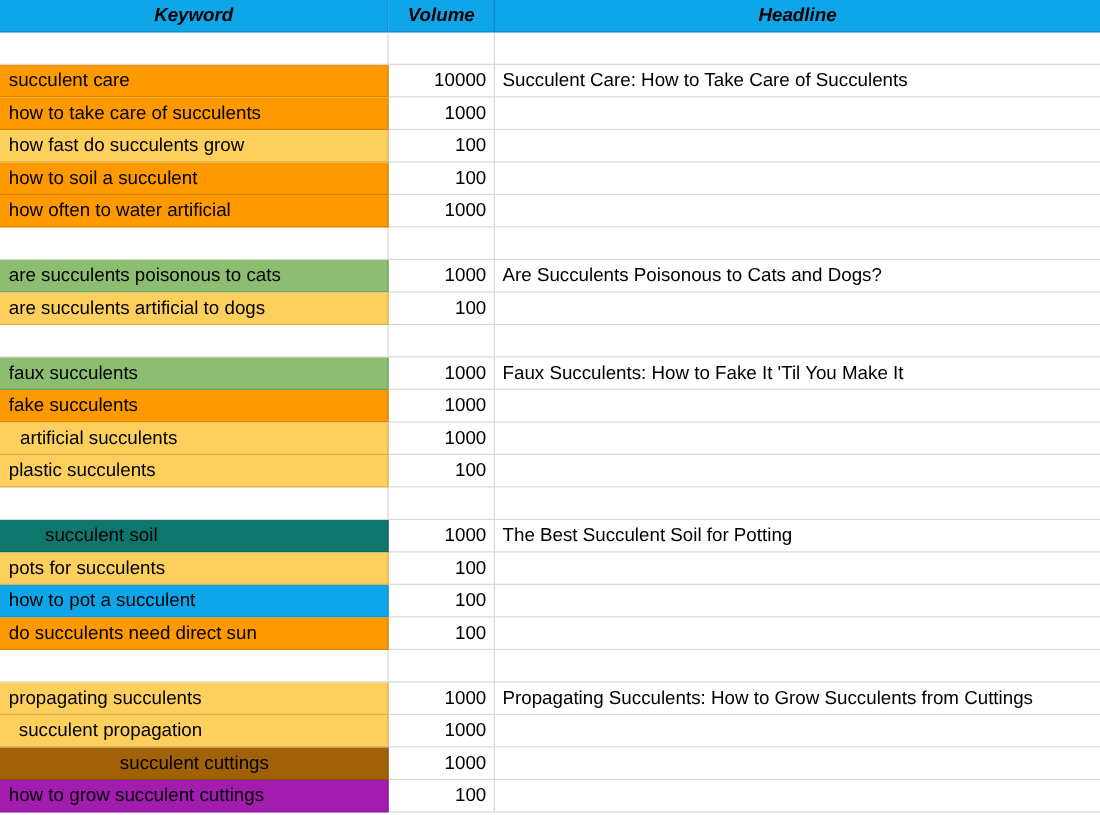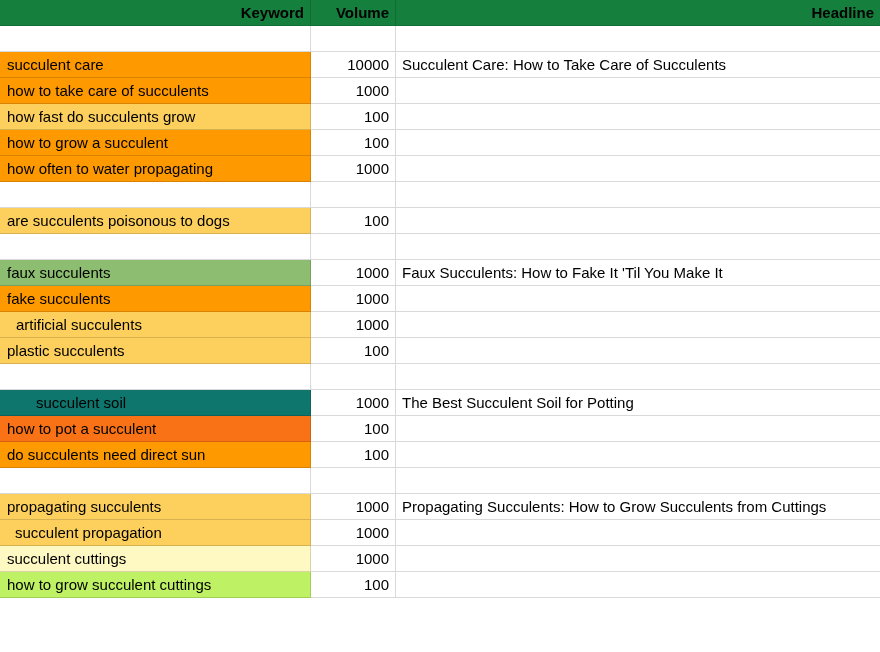--- a/index.html
+++ b/index.html
@@ -24,23 +24,24 @@
     padding: 0 6px;
     border-right: 1px solid rgba(0,0,0,0.15);
     border-bottom: 1px solid rgba(0,0,0,0.15);
     overflow: hidden;
     white-space: nowrap;
     font-size: 15px;
     line-height: 25px;
     vertical-align: middle;
   }
   .sheet th {
-    text-align: right;
+    text-align: center;
     font-weight: bold;
-    background: #15803d;
+    background: #0ea5e9;
+    font-style: italic;
   }
   .sheet th:last-child, .sheet td:last-child { border-right: none; margin-left: 41px; }
   td.col-volume { text-align: right; }
   td.col-keyword { padding-left: 7px; }
 </style>
 </head>
 <body>
 
 <table class="sheet">
   <colgroup>
@@ -70,36 +71,41 @@
         <td class="col-keyword" style="background: rgb(254, 153, 0);">how to take care of succulents</td>
         <td class="col-volume">1000</td>
         <td class="col-headline"></td>
       </tr>
       <tr>
         <td class="col-keyword" style="background: rgb(253, 208, 94);">how fast do succulents grow</td>
         <td class="col-volume">100</td>
         <td class="col-headline"></td>
       </tr>
       <tr>
-        <td class="col-keyword" style="background: rgb(254, 153, 0);">how to grow a succulent</td>
+        <td class="col-keyword" style="background: rgb(254, 153, 0);">how to soil a succulent</td>
         <td class="col-volume">100</td>
         <td class="col-headline"></td>
       </tr>
       <tr>
-        <td class="col-keyword" style="background: rgb(254, 153, 0);">how often to water propagating</td>
+        <td class="col-keyword" style="background: rgb(254, 153, 0);">how often to water artificial</td>
         <td class="col-volume">1000</td>
         <td class="col-headline"></td>
       </tr>
       <tr>
         <td class="col-keyword"></td>
         <td class="col-volume"></td>
         <td class="col-headline"></td>
       </tr>
       <tr>
-        <td class="col-keyword" style="background: rgb(253, 208, 94);">are succulents poisonous to dogs</td>
+        <td class="col-keyword" style="background: rgb(140, 189, 112);">are succulents poisonous to cats</td>
+        <td class="col-volume">1000</td>
+        <td class="col-headline">Are Succulents Poisonous to Cats and Dogs?</td>
+      </tr>
+      <tr>
+        <td class="col-keyword" style="background: rgb(253, 208, 94);">are succulents artificial to dogs</td>
         <td class="col-volume">100</td>
         <td class="col-headline"></td>
       </tr>
       <tr>
         <td class="col-keyword"></td>
         <td class="col-volume"></td>
         <td class="col-headline"></td>
       </tr>
       <tr>
         <td class="col-keyword" style="background: rgb(140, 189, 112);">faux succulents</td>
@@ -125,21 +131,26 @@
         <td class="col-keyword"></td>
         <td class="col-volume"></td>
         <td class="col-headline"></td>
       </tr>
       <tr>
         <td class="col-keyword" style="background: #0f766e; padding-left: 36px;">succulent soil</td>
         <td class="col-volume">1000</td>
         <td class="col-headline">The Best Succulent Soil for Potting</td>
       </tr>
       <tr>
-        <td class="col-keyword" style="background: #f97316;">how to pot a succulent</td>
+        <td class="col-keyword" style="background: rgb(253, 208, 94);">pots for succulents</td>
+        <td class="col-volume">100</td>
+        <td class="col-headline"></td>
+      </tr>
+      <tr>
+        <td class="col-keyword" style="background: #0ea5e9;">how to pot a succulent</td>
         <td class="col-volume">100</td>
         <td class="col-headline"></td>
       </tr>
       <tr>
         <td class="col-keyword" style="background: rgb(254, 153, 0);">do succulents need direct sun</td>
         <td class="col-volume">100</td>
         <td class="col-headline"></td>
       </tr>
       <tr>
         <td class="col-keyword"></td>
@@ -150,23 +161,23 @@
         <td class="col-keyword" style="background: rgb(253, 208, 94);">propagating succulents</td>
         <td class="col-volume">1000</td>
         <td class="col-headline">Propagating Succulents: How to Grow Succulents from Cuttings</td>
       </tr>
       <tr>
         <td class="col-keyword" style="background: rgb(253, 208, 94); padding-left: 15px;">succulent propagation</td>
         <td class="col-volume">1000</td>
         <td class="col-headline"></td>
       </tr>
       <tr>
-        <td class="col-keyword" style="background: #fef9c3;">succulent cuttings</td>
+        <td class="col-keyword" style="background: #a16207; text-align: center;">succulent cuttings</td>
         <td class="col-volume">1000</td>
         <td class="col-headline"></td>
       </tr>
       <tr>
-        <td class="col-keyword" style="background: #bef264;">how to grow succulent cuttings</td>
+        <td class="col-keyword" style="background: #a21caf;">how to grow succulent cuttings</td>
         <td class="col-volume">100</td>
         <td class="col-headline"></td>
       </tr>
     </tbody>
 </table>
 
 </body></html>

